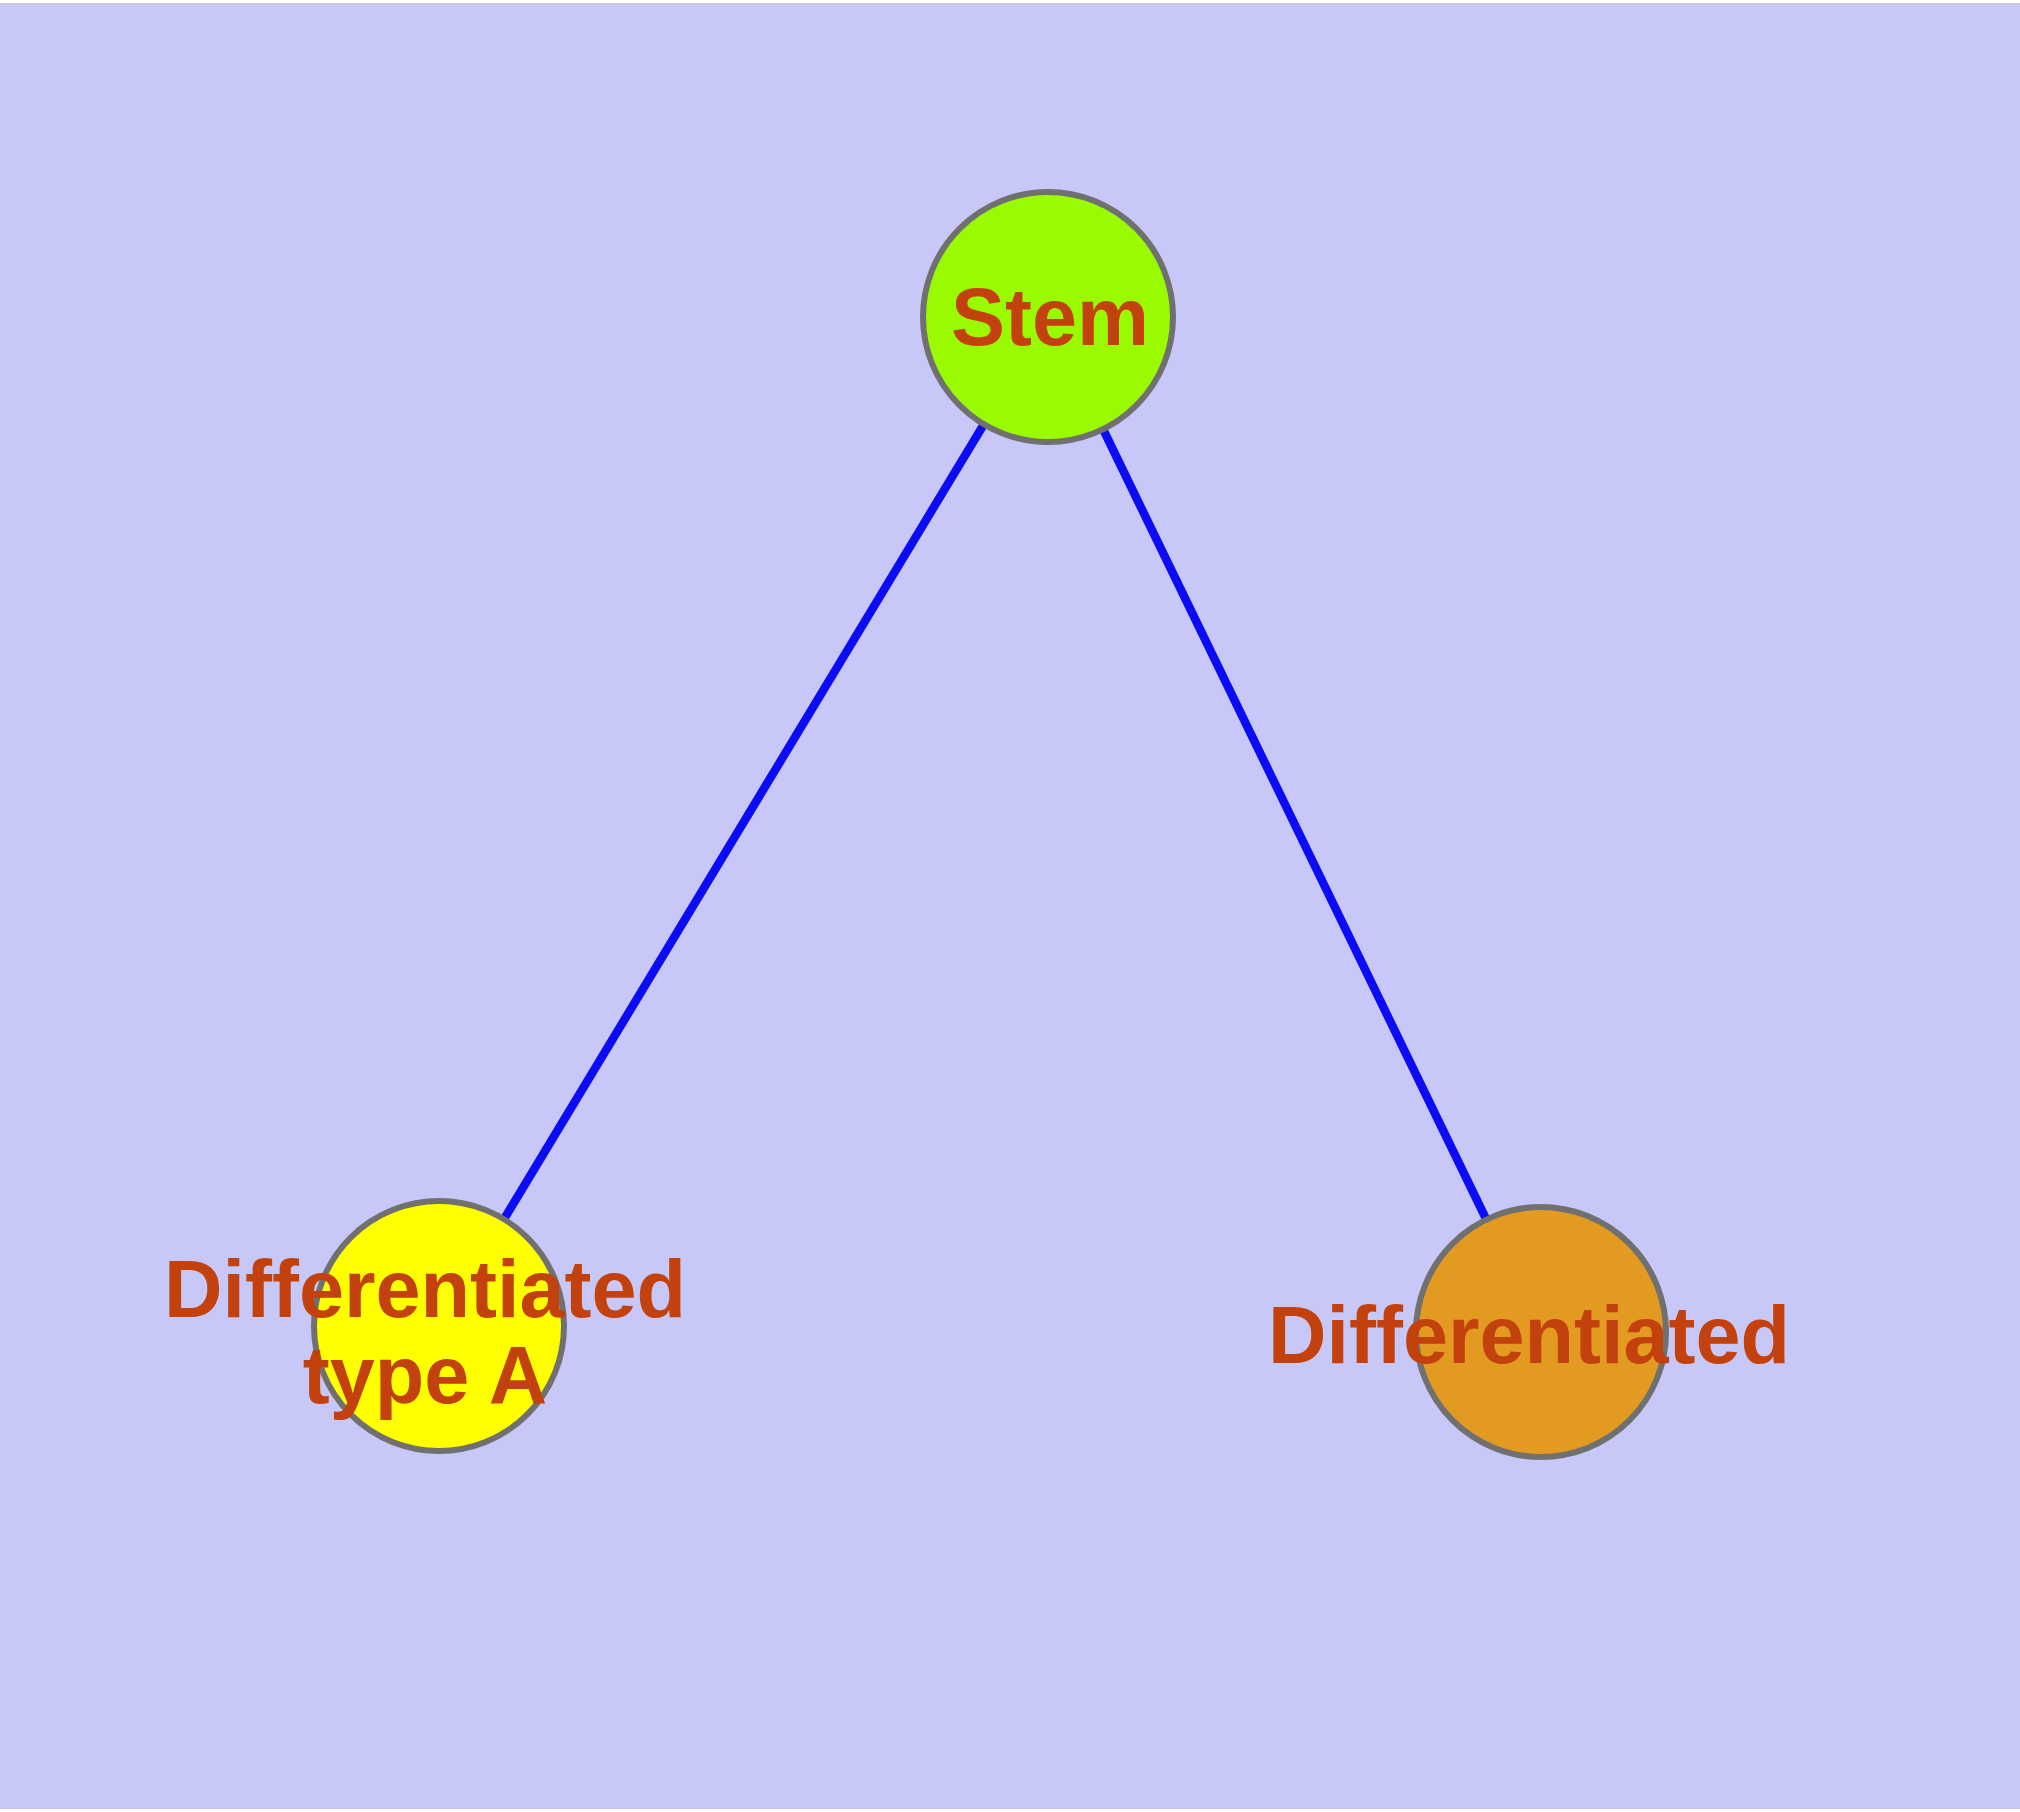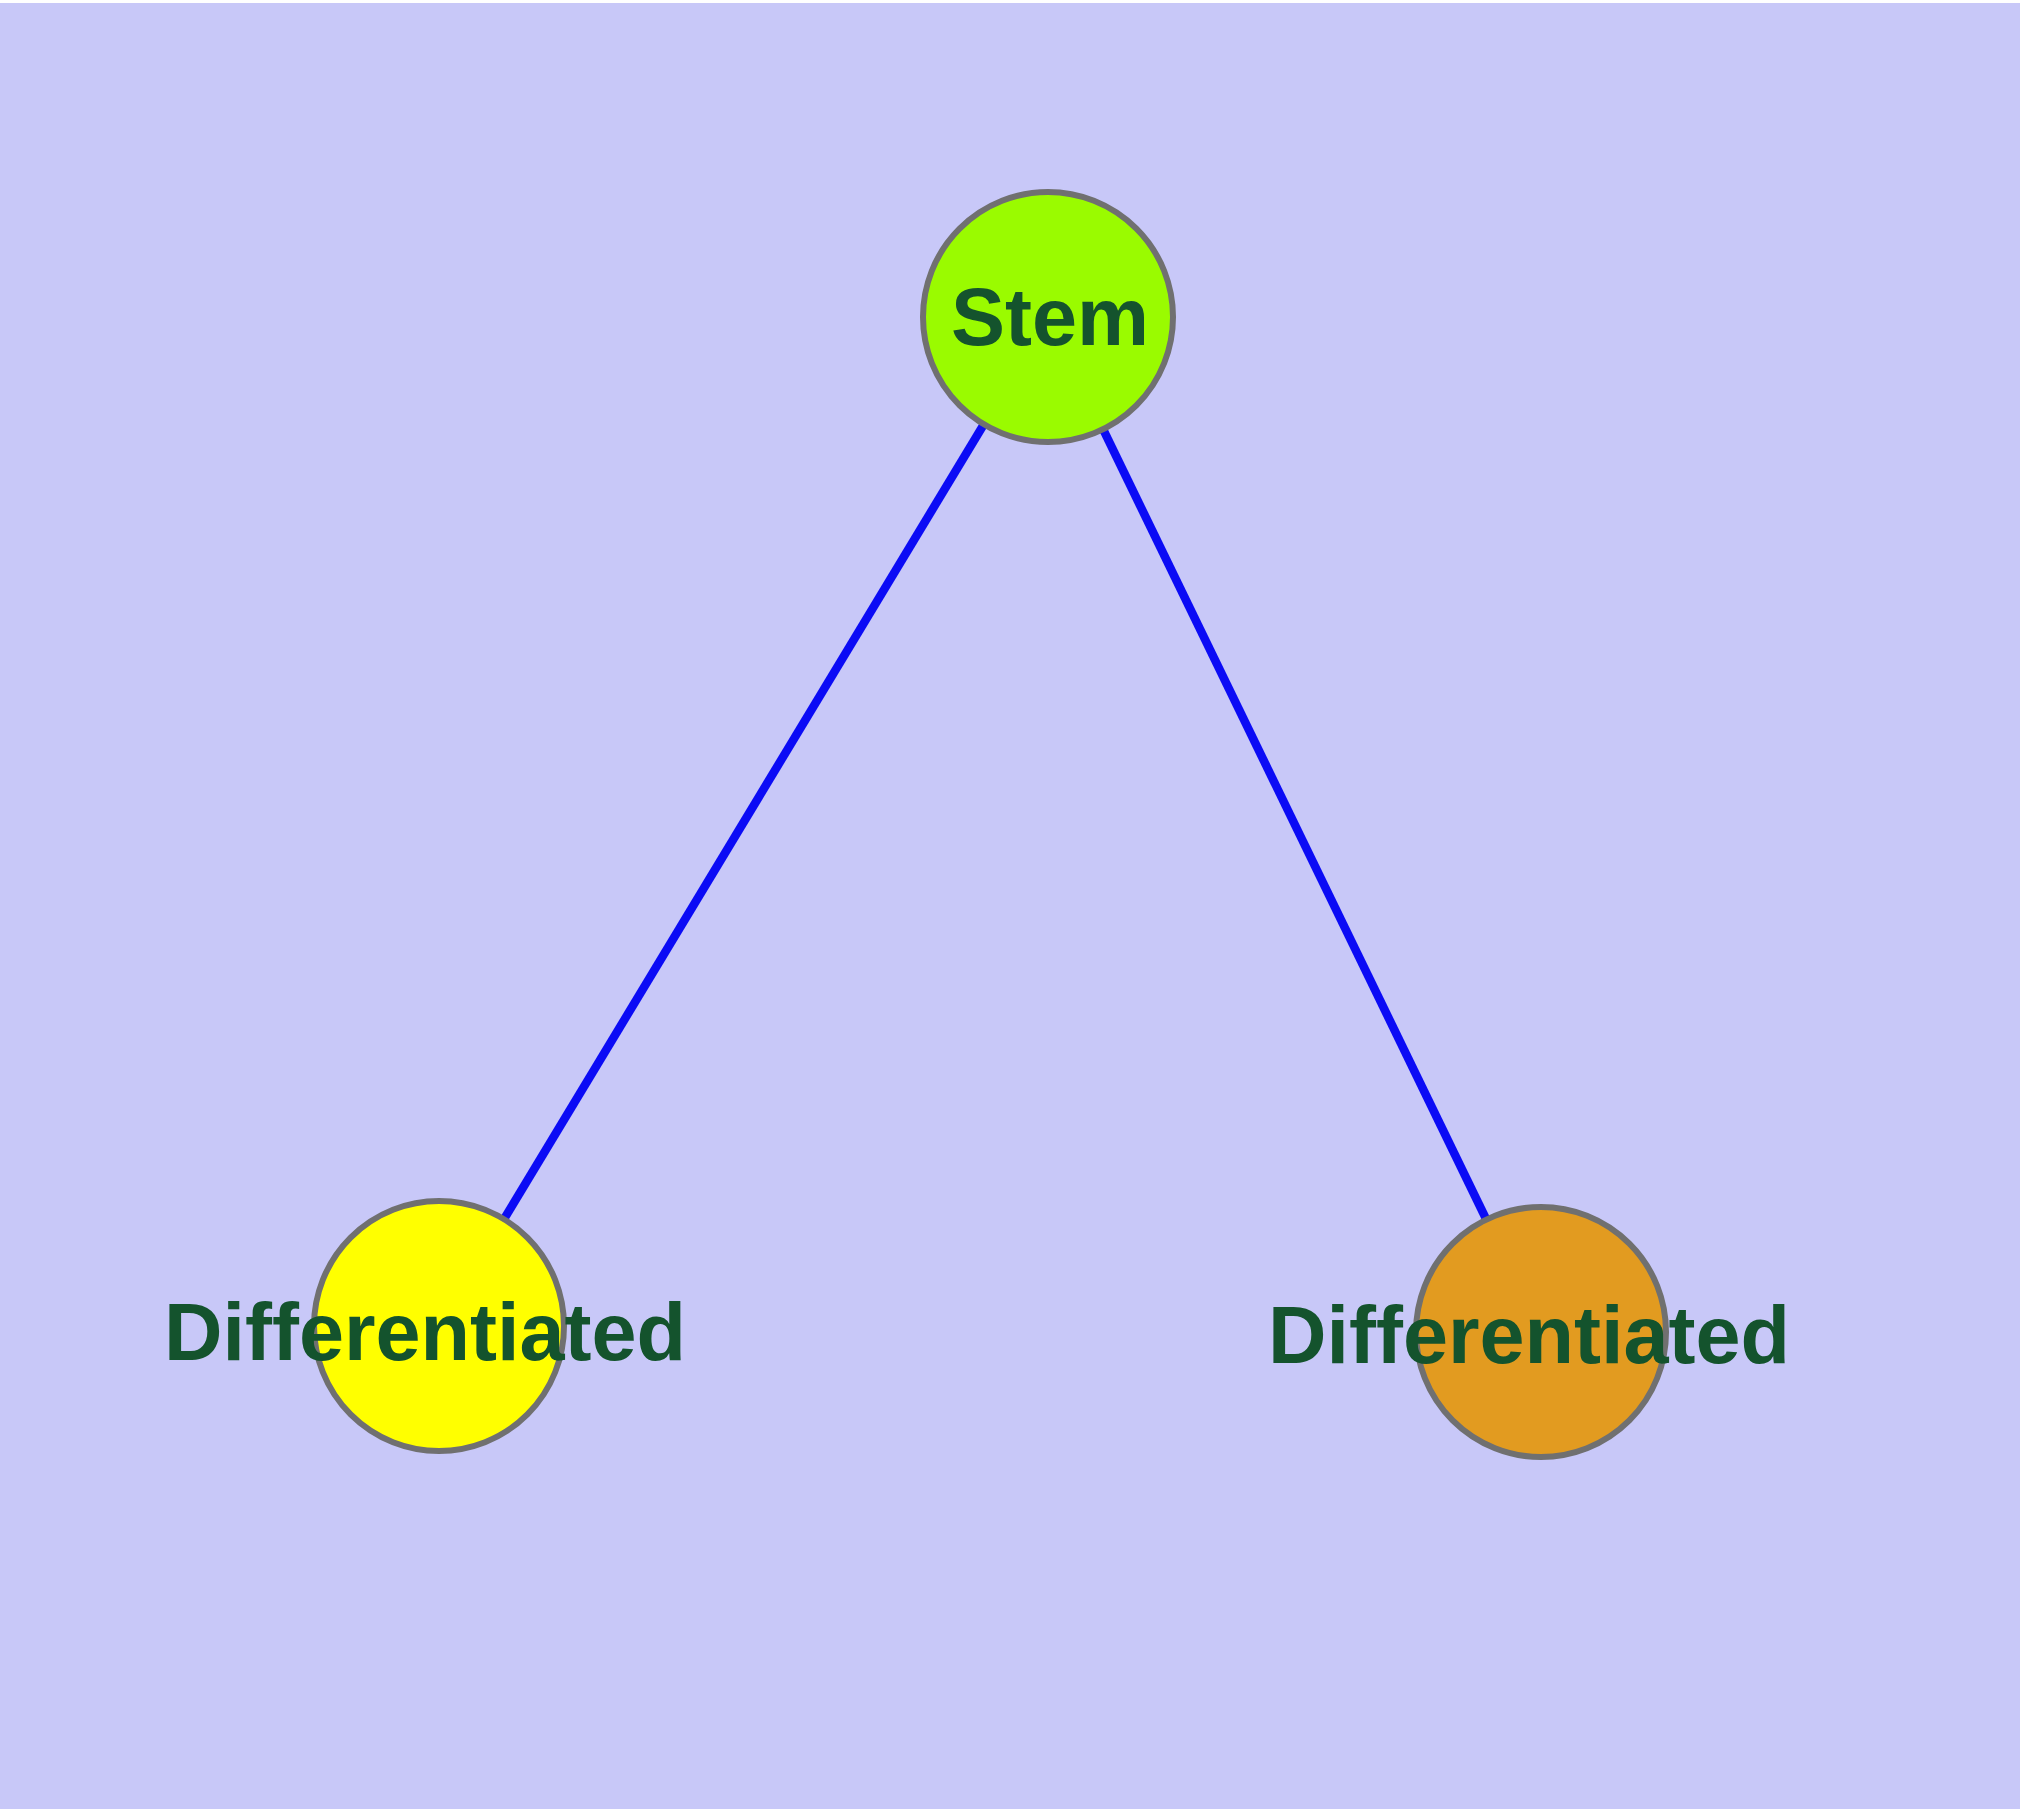--- a/index.html
+++ b/index.html
@@ -37,21 +37,21 @@
     border: 6px solid #707070; 
     border-radius: 50%;
     box-sizing: border-box;
   }
   #node-stem   { left: 920px; top: 189px; }
   #node-type-a { left: 311px;  top: 1198px; }
   #node-type-b { left: 1413px; top: 1204px; }
   .node-label {
     position: absolute;
     transform: translate(-50%, -50%);
-    color: #14532d;
+    color: #c2410c;
     font-weight: bold;
     font-size: 81px;
     line-height: 86px;
     text-align: center;
     white-space: nowrap;
   }
   #label-stem   { left: 1050px; top: 317px; }
   #label-type-a { left: 425px;  top: 1332px; }
   #label-type-b { left: 1529px; top: 1335px; }
 </style>
@@ -70,20 +70,21 @@
   <div id="node-stem" class="node-circle" data-bind-bg="diagram.nodes.stem.fill_color" style="background-color: rgb(154, 251, 0); border-color: rgb(112, 112, 112);"></div>
 
   <div id="node-type-a" class="node-circle" data-bind-bg="diagram.nodes.type_a.fill_color" style="background-color: rgb(255, 255, 0); border-color: rgb(112, 112, 112);"></div>
 
   <div id="node-type-b" class="node-circle" data-bind-bg="diagram.nodes.type_b.fill_color" style="background-color: rgb(226, 155, 32); border-color: rgb(112, 112, 112);"></div>
 
   <div id="label-stem" class="node-label" data-bind="diagram.nodes.stem.label">Stem</div>
 
   <div id="label-type-a" class="node-label">
     <div data-bind="diagram.nodes.type_a.label_line1">Differentiated</div>
+    <div data-bind="diagram.nodes.type_a.label_line2">type A</div>
   </div>
 
   <div id="label-type-b" class="node-label">
     <div data-bind="diagram.nodes.type_b.label_line1">Differentiated</div>
   </div>
 
 </div>
 
 
 </body></html>

